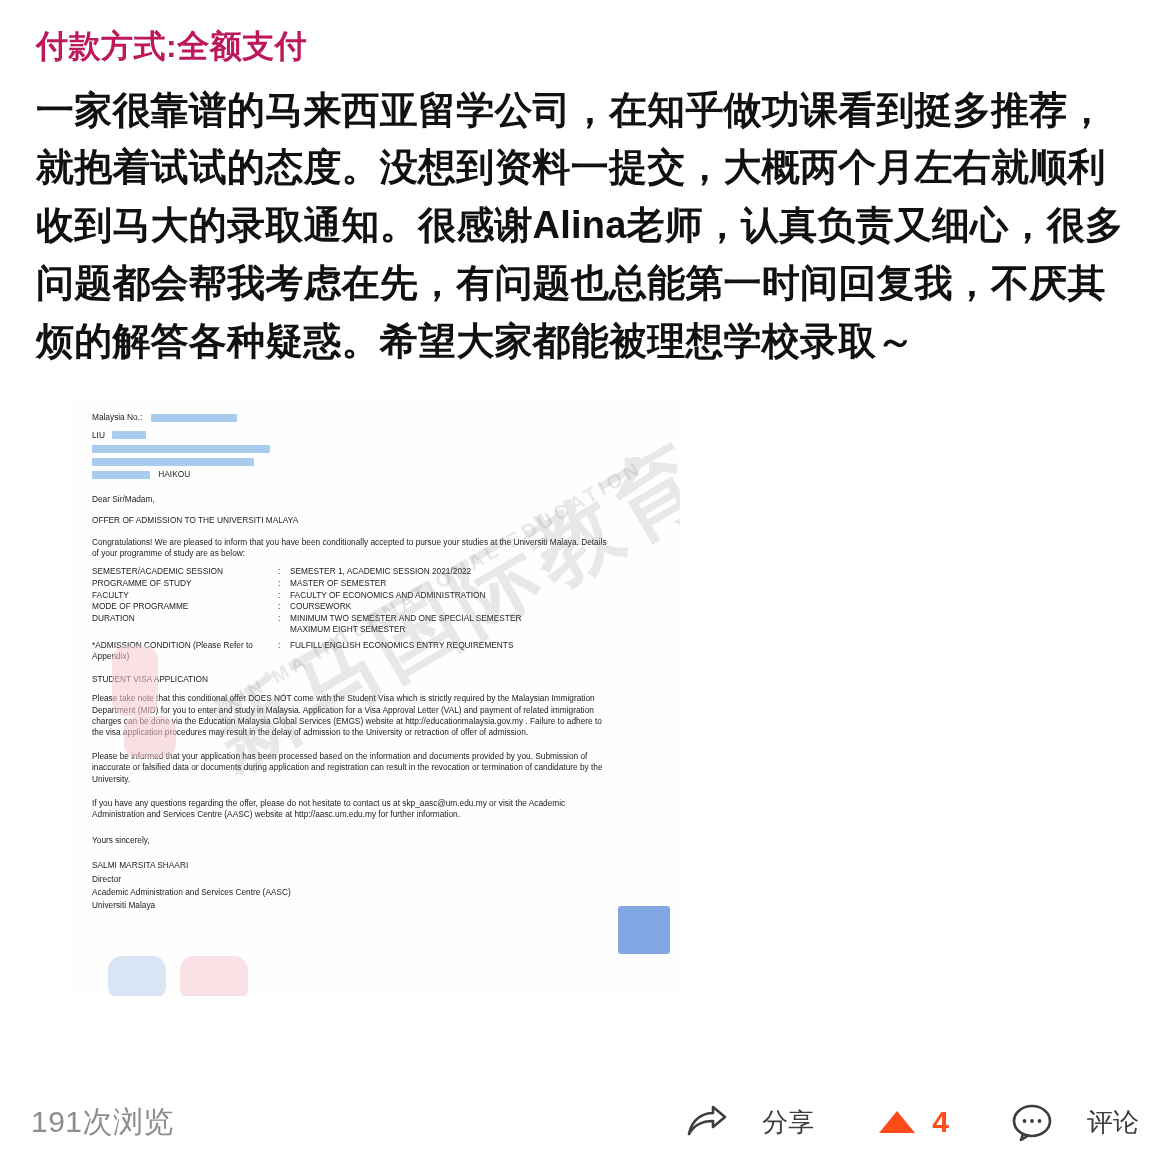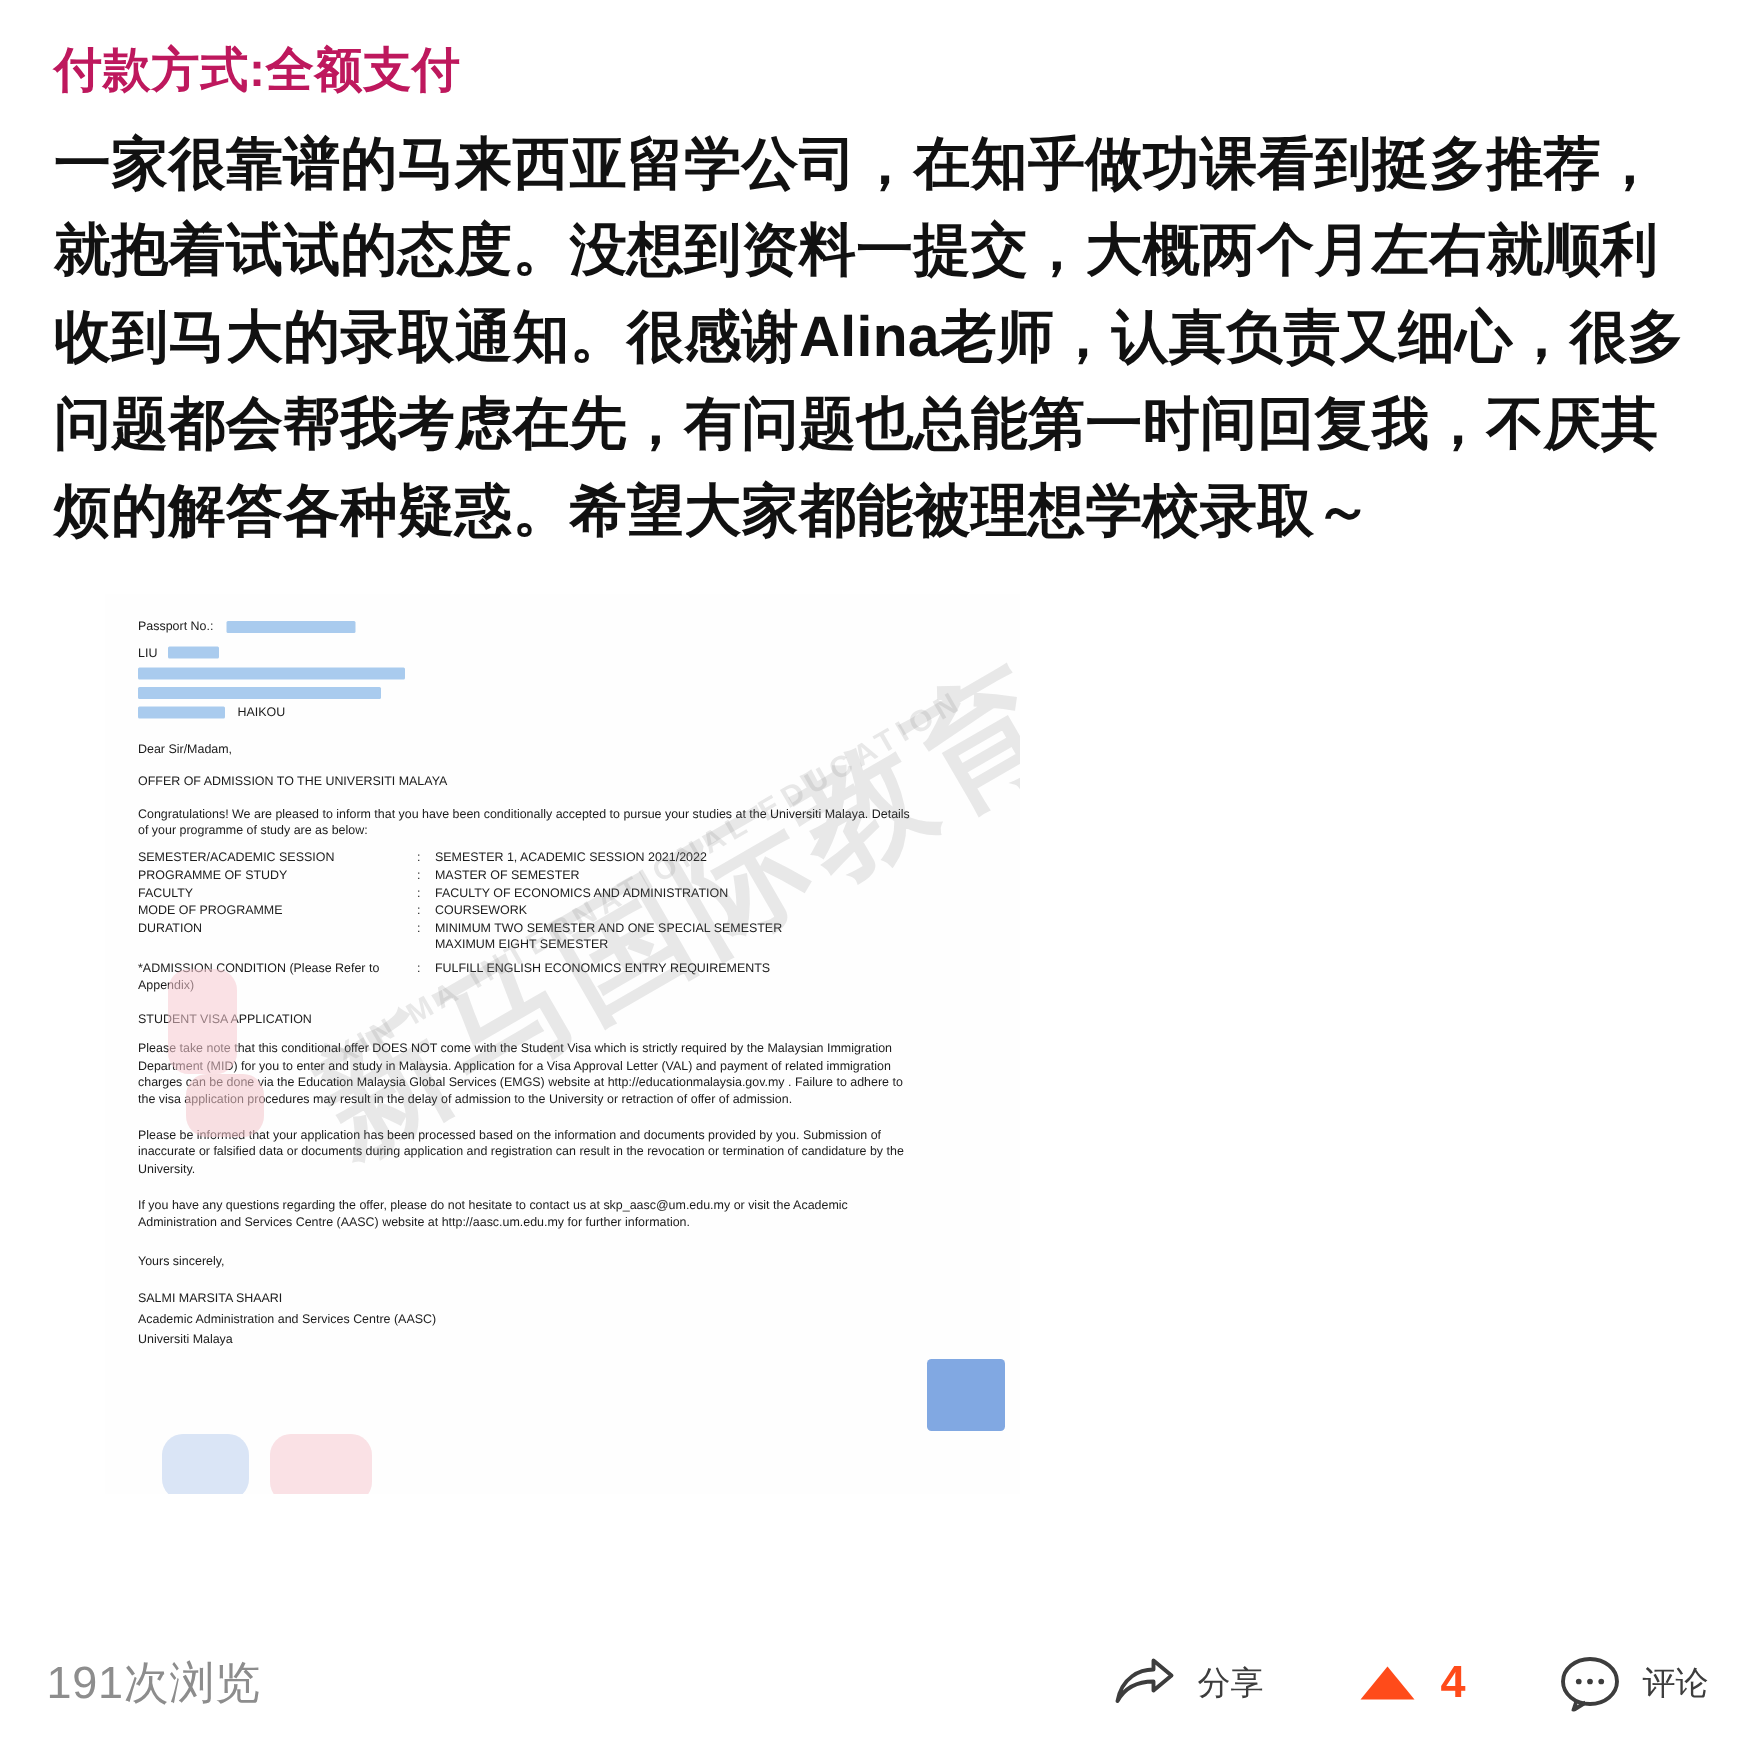--- a/index.html
+++ b/index.html
@@ -136,23 +136,24 @@
     align-items: center;
     gap: 62px;
   }
   .action {
     display: flex;
     align-items: center;
     gap: 14px;
     cursor: pointer;
   }
   .action-label {
-    font-size: 22px;
+    font-size: 26px;
     color: #3d3d3d;
     font-weight: 500;
+    margin-left: 20px;
   }
   .count {
     font-size: 30px;
     color: #ff4b1a;
     font-weight: bold;
   }
   svg { display: block; }
 </style>
 </head>
 <body>
@@ -160,21 +161,21 @@
 <div class="page">
 
   <div class="payment-line">付款方式:全额支付</div>
 
   <div class="post-body">一家很靠谱的马来西亚留学公司，在知乎做功课看到挺多推荐，就抱着试试的态度。没想到资料一提交，大概两个月左右就顺利收到马大的录取通知。很感谢Alina老师，认真负责又细心，很多问题都会帮我考虑在先，有问题也总能第一时间回复我，不厌其烦的解答各种疑惑。希望大家都能被理想学校录取～</div>
 
   <div class="letter-wrap">
     <div class="letter">
 
       <div class="rowline">
-        <span>Passport No.:</span>
+        <span>Malaysia No.:</span>
         <span class="redact" style="width:86px;margin-left:6px;"></span>
       </div>
 
       <div class="addr-block">
         <div class="rowline">
           <span>LIU</span>
           <span class="redact" style="width:34px;margin-left:5px;"></span>
         </div>
         <div class="rowline">
           <span class="redact" style="width:178px;"></span>
@@ -238,20 +239,21 @@
       <div class="para">
         <span>Please be informed that your application has been processed based on the information and documents provided by you.</span>
         <span class="bold">Submission of inaccurate or falsified data or documents during application and registration can result in the revocation or termination of candidature by the University.</span>
       </div>
       <div class="spacer-6"></div>
       <div class="para">If you have any questions regarding the offer, please do not hesitate to contact us at skp_aasc@um.edu.my or visit the Academic Administration and Services Centre (AASC) website at http://aasc.um.edu.my for further information.</div>
       <div class="spacer-8"></div>
       <div class="rowline">Yours sincerely,</div>
       <div class="spacer-12"></div>
       <div class="rowline bold">SALMI MARSITA SHAARI</div>
+      <div class="rowline">Director</div>
       <div class="rowline">Academic Administration and Services Centre (AASC)</div>
       <div class="rowline">Universiti Malaya</div>
     </div>
 
     <div class="wm">
       <div class="wm-text wm1">新马国际教育</div>
       <div class="wm-text wm2">XIN MA INTERNATIONAL EDUCATION</div>
       <div class="blob blob-pink1"></div>
       <div class="blob blob-pink2"></div>
       <div class="blob blob-blue1"></div>

